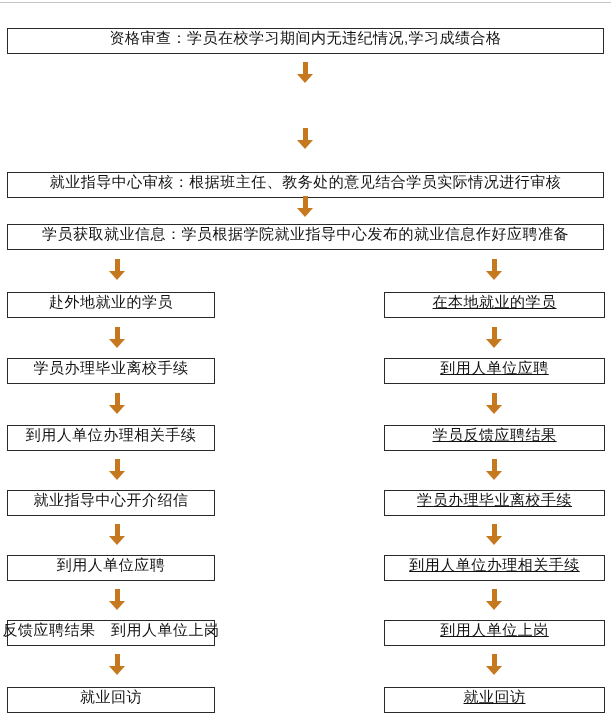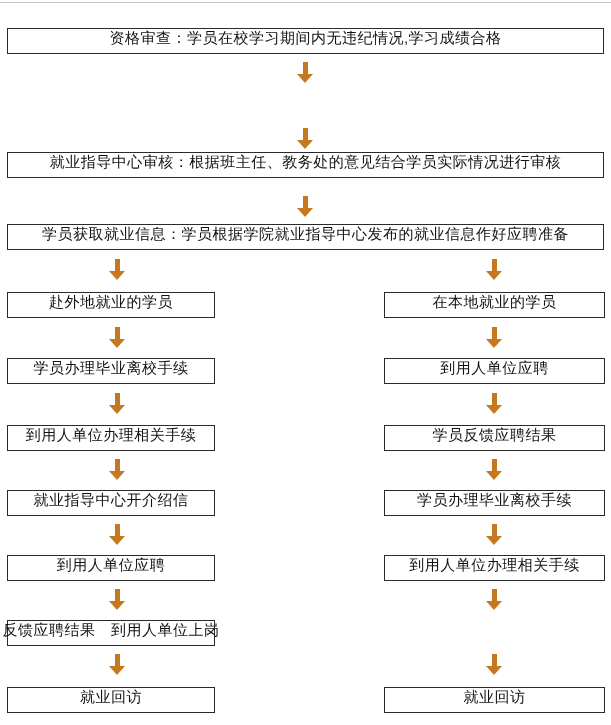--- a/index.html
+++ b/index.html
@@ -17,21 +17,21 @@
   .canvas{position:absolute;inset:0;}
   .top-rule{position:absolute;top:2px;left:0;width:611px;height:1px;background:var(--rule);}
   .box{
     position:absolute;height:26px;box-sizing:border-box;
     border:1px solid var(--border);background:#fff;
     display:flex;justify-content:center;
     font-size:15px;color:var(--text);white-space:nowrap;letter-spacing:0.5px;
   }
   .wide{left:7px;width:597px;}
   .col-l{left:7px;width:208px;}
-  .col-r{left:384px;width:221px;}
+  .col-r{left:384px;width:221px;text-decoration:underline;}
   .arrow{position:absolute;width:17px;height:21px;}
   .arrow .stem{position:absolute;left:6px;top:0;width:5px;height:13px;background:var(--arrow);}
   .arrow .head{
     position:absolute;left:0;top:12px;width:0;height:0;
     border-left:8.5px solid transparent;border-right:8.5px solid transparent;
     border-top:9px solid var(--arrow);
   }
   .ax-c{left:297px;}  
   .ax-l{left:109px;}  
   .ax-r{left:486px;}  
@@ -49,21 +49,21 @@
   <div class="arrow ax-c" style="top:62px">
       <div class="stem"></div>
       <div class="head"></div>
     </div>
 
   <div class="arrow ax-c" style="top:128px">
       <div class="stem"></div>
       <div class="head"></div>
     </div>
 
-  <div class="box wide" style="top:152px">
+  <div class="box wide" style="top:172px">
     <span>就业指导中心审核：根据班主任、教务处的意见结合学员实际情况进行审核</span>
   </div>
   <div class="arrow ax-c" style="top:196px">
       <div class="stem"></div>
       <div class="head"></div>
     </div>
 
   <div class="box wide" style="top:224px">
     <span>学员获取就业信息：学员根据学院就业指导中心发布的就业信息作好应聘准备</span>
   </div>
@@ -162,20 +162,23 @@
     </div>
 
   <div class="box col-r" style="top:555px">
     <span>到用人单位办理相关手续</span>
   </div>
   <div class="arrow ax-r" style="top:589px">
       <div class="stem"></div>
       <div class="head"></div>
     </div>
 
+  <div class="box col-r" style="top:620px">
+    <span>到用人单位上岗</span>
+  </div>
   <div class="arrow ax-r" style="top:654px">
       <div class="stem"></div>
       <div class="head"></div>
     </div>
 
   <div class="box col-r" style="top:687px">
     <span>就业回访</span>
   </div>
 
 </div>

